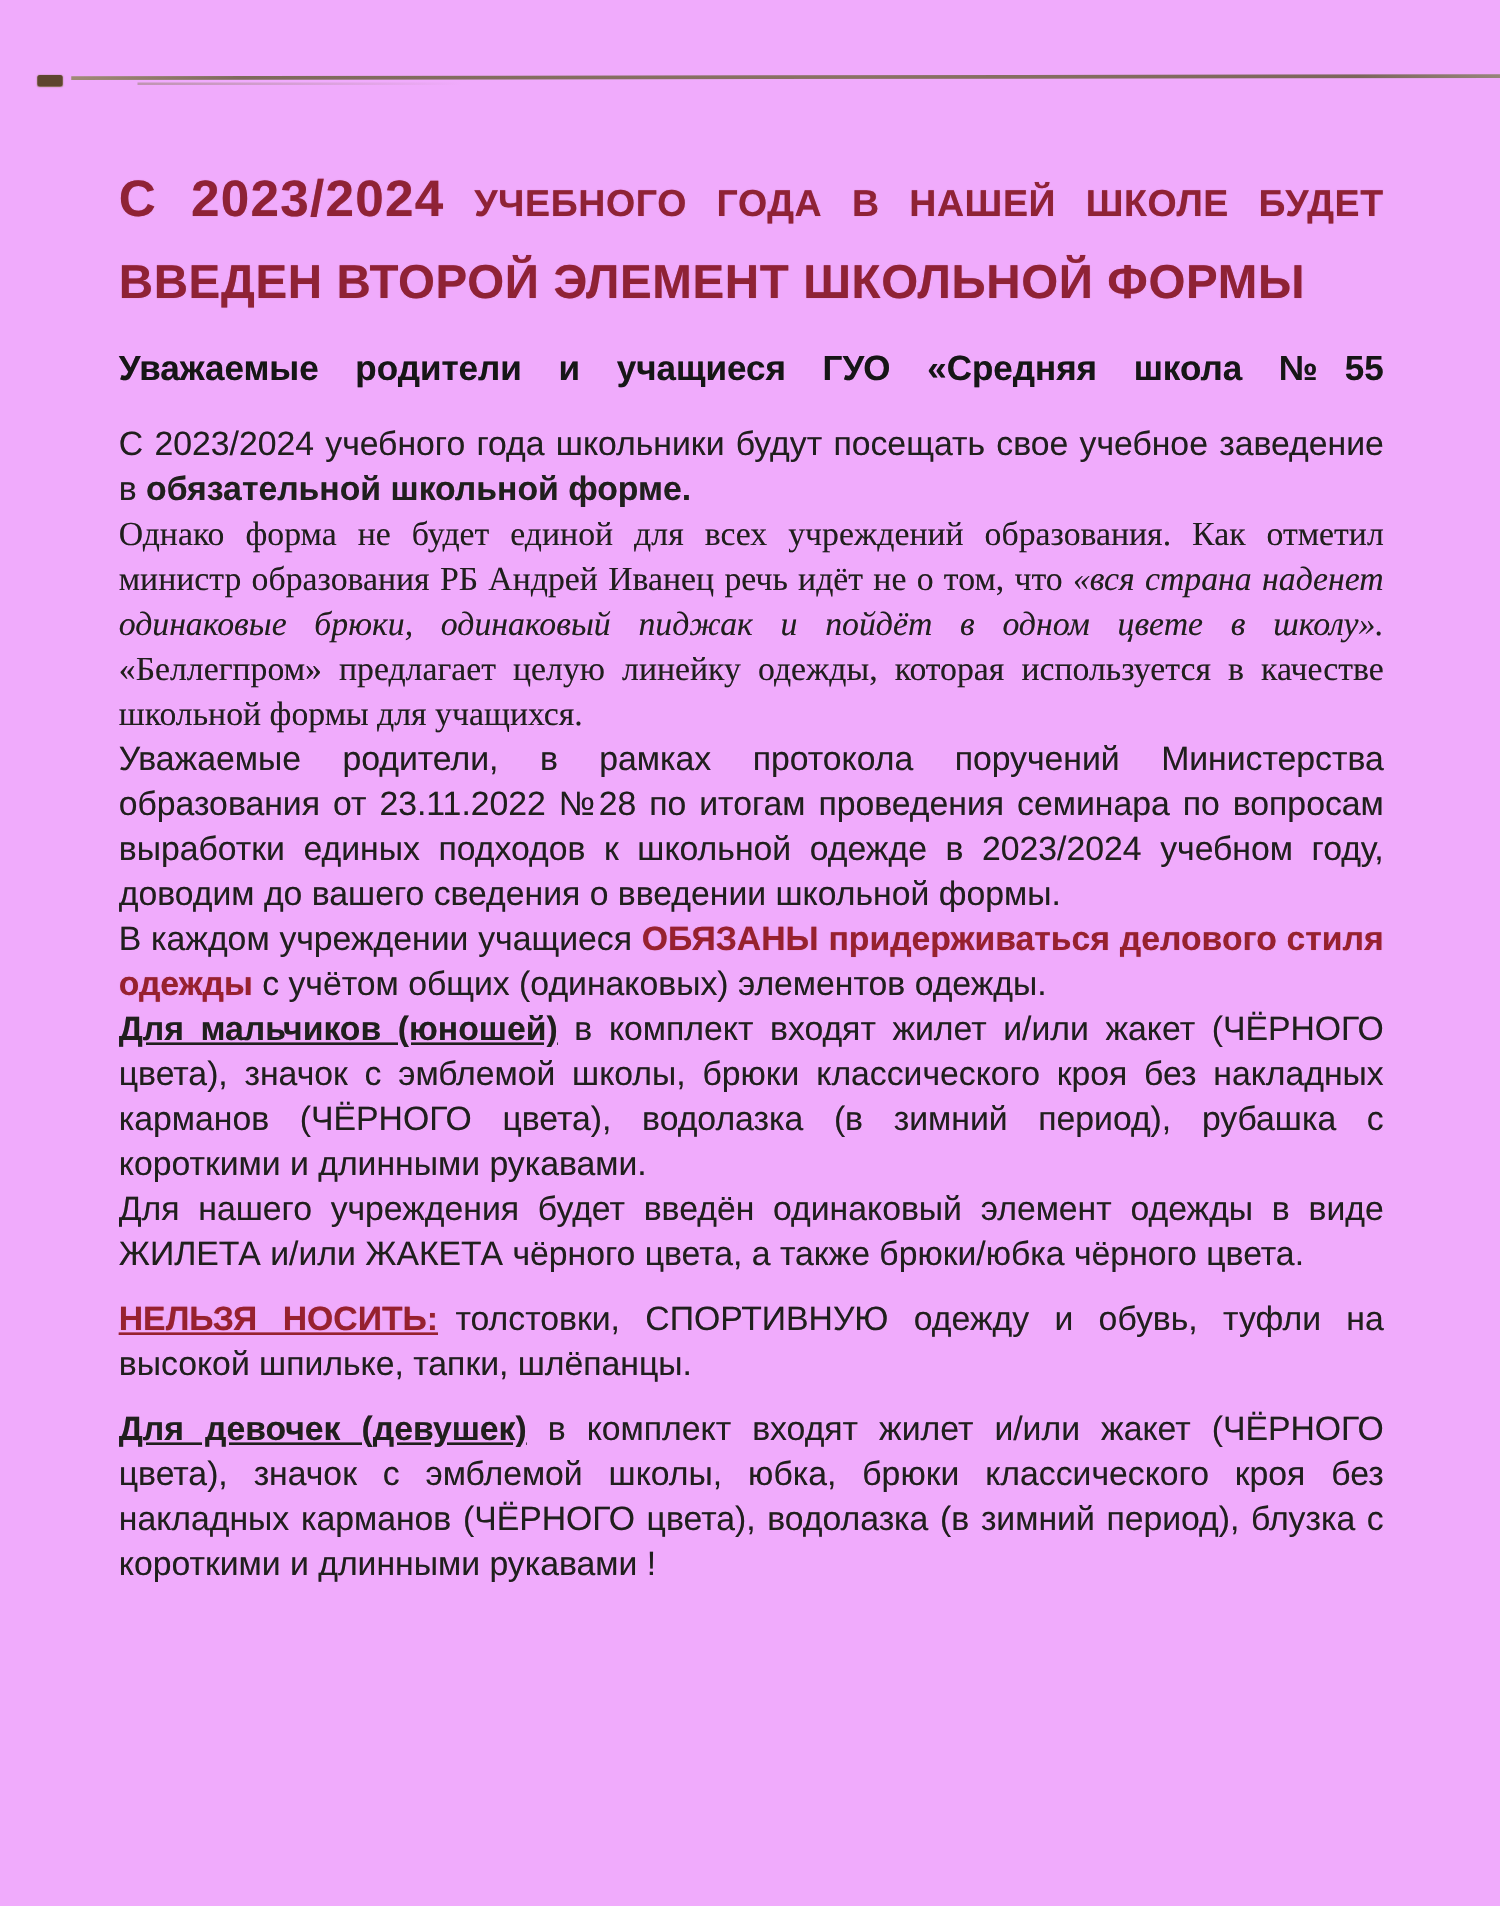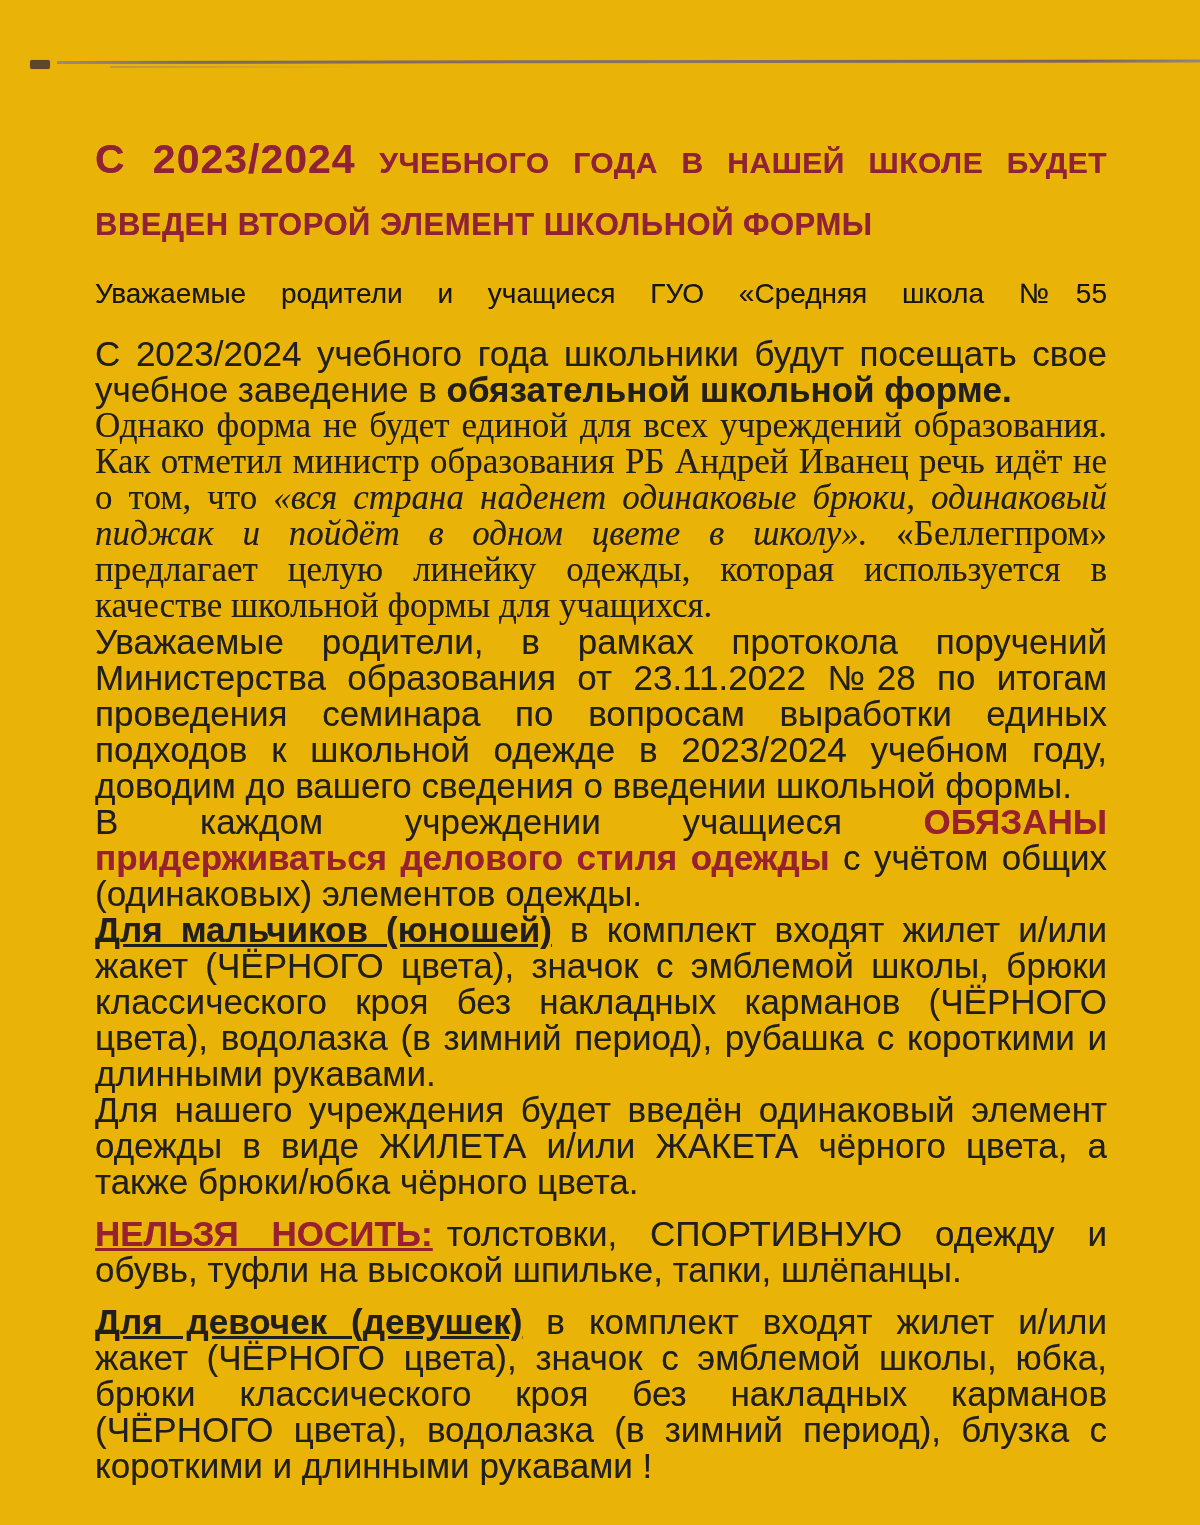--- a/index.html
+++ b/index.html
@@ -6,21 +6,21 @@
   html, body {
     margin: 0;
     padding: 0;
     background: #ffffff;
   }
   .page {
     position: relative;
     width: 1200px;
     height: 1525px;
     margin: 0 auto;
-    background: #eab308;
+    background: #f0abfc;
     overflow: hidden;
     font-family: "Liberation Sans", "DejaVu Sans", sans-serif;
     -webkit-font-smoothing: antialiased;
   }
   
   .scan-dash {
     position: absolute;
     top: 60px;
     left: 30px;
     width: 20px;
@@ -68,43 +68,43 @@
     line-height: 62px;
     text-align: justify;
     text-align-last: justify;
     white-space: nowrap;
   }
   .title-lead {
     font-size: 41px;
     letter-spacing: 1px;
   }
   .title-line2 {
-    font-size: 31px;
+    font-size: 38px;
     line-height: 62px;
   }
 
   
   .greeting {
     margin-top: 18px;
     font-size: 28px;
     line-height: 40px;
-    font-weight: normal;
+    font-weight: bold;
     color: #161616;
     text-shadow: 0 0 0.5px rgba(0,0,0,0.4);
   }
   .fj {
     text-align: justify;
     text-align-last: justify;
     white-space: nowrap;
   }
 
   
   p.body {
     margin: 0;
-    font-size: 35px;
+    font-size: 27px;
     line-height: 36px;
     text-align: justify;
     color: #201f1d;
     text-shadow: 0 0 0.5px rgba(0,0,0,0.35);
   }
   .mt-first { margin-top: 22px !important; }
   .mt-girls { margin-top: 16px !important; }
   .mt-forbidden { margin-top: 16px !important; }
 
   .red-soft {

